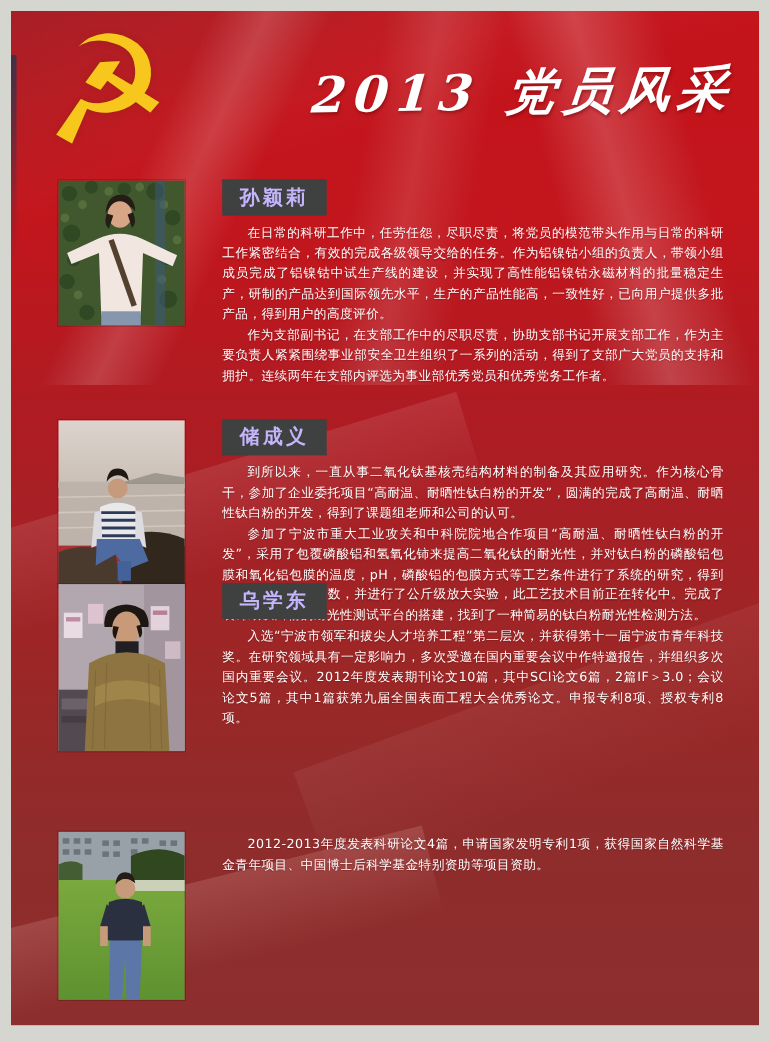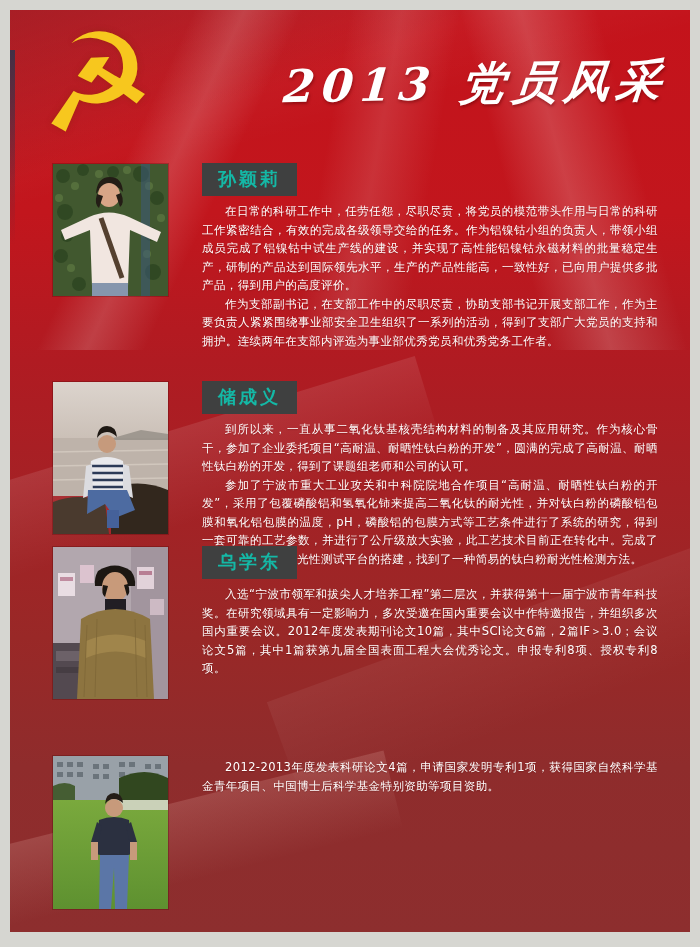--- a/index.html
+++ b/index.html
@@ -58,35 +58,35 @@
     letter-spacing:7px;
     transform:skewX(-6deg) rotate(-1deg);
     text-shadow:1px 2px 3px rgba(90,0,5,0.45);
     white-space:nowrap;
     font-family:"DejaVu Serif","Liberation Serif",serif;
   }
 
   .section{position:absolute;left:0;width:680px;}
   .sec1{top:150px;height:198px;}
   .sec2{top:368px;height:197px;}
-  .sec3{top:533px;height:197px;text-decoration:underline;}
+  .sec3{top:517px;height:197px;text-decoration:underline;}
   .sec4{top:742px;height:180px;}
 
   .photo{
     position:absolute;left:43px;top:4px;width:115px;
     box-shadow:0 0 0 1px rgba(60,0,0,0.25);
     display:block;
   }
   .photo svg{display:block;width:100%;height:100%;}
 
   .profile-body{position:absolute;left:192px;top:0;width:456px;}
   .name-plate{
     display:inline-block;
     background:#3f4040;
-    color:#14b8a6;
+    color:#c4b5fd;
     font-size:18px;
     font-weight:bold;
     letter-spacing:3px;
     padding:4px 16px 5px 16px;
     margin-top:3px;
   }
   .bio{margin-top:6px;}
   .bio p{
     margin:0;
     color:#ffffff;

